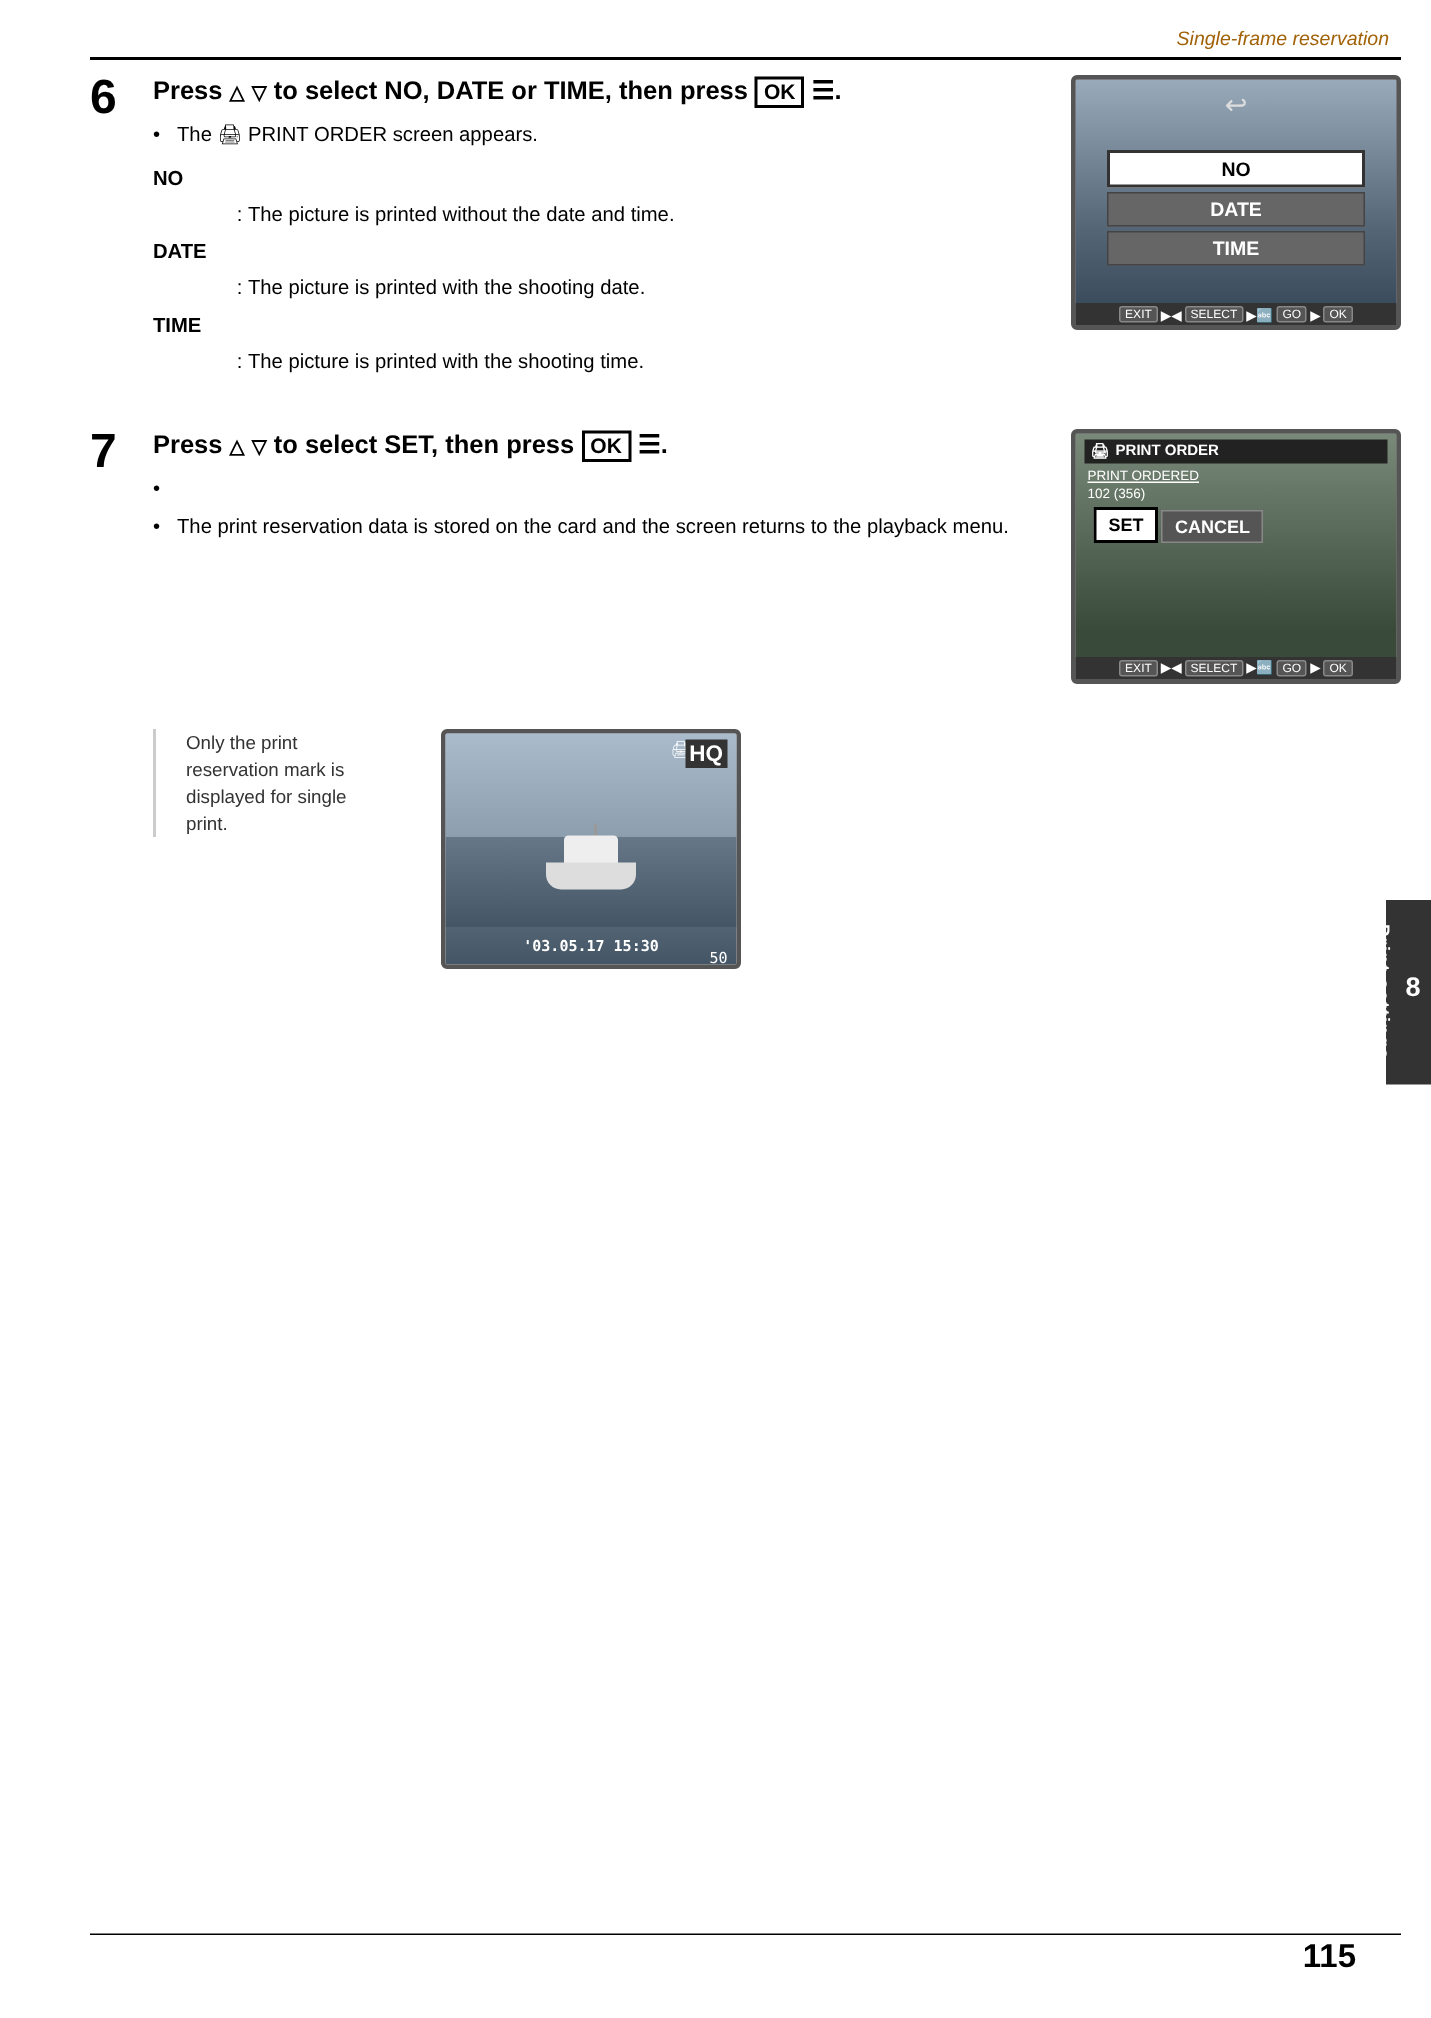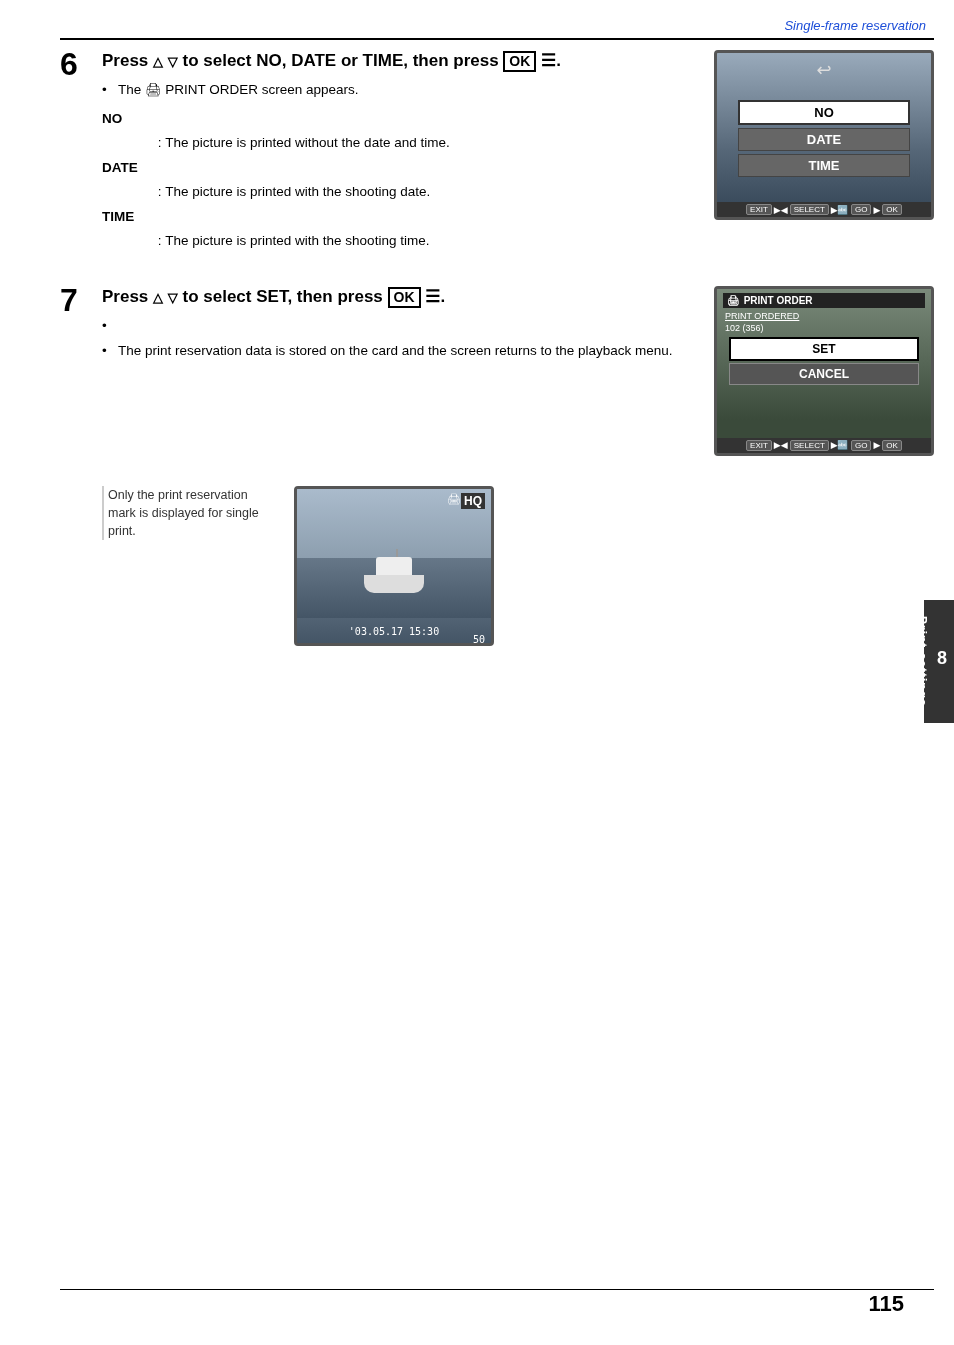--- a/index.html
+++ b/index.html
@@ -23,21 +23,21 @@
       background: #000;
     }
 
     
     .page-header {
       position: absolute;
       top: 18px;
       right: 28px;
       font-style: italic;
       font-size: 13px;
-      color: #1d4ed8;
+      color: #a16207;
     }
 
     
     .content {
       position: absolute;
       top: 50px;
       left: 60px;
       right: 20px;
     }
 
@@ -226,23 +226,23 @@
 
     .s2-info {
       color: #fff;
       font-size: 9px;
       padding-left: 2px;
       margin-bottom: 4px;
     }
 
     .menu-items-s2 {
       display: flex;
-      flex-direction: column;
       gap: 2px;
       padding: 0 6px;
+      align-items: flex-end;
     }
 
     .menu-item-s2 {
       text-align: center;
       padding: 3px 8px;
       font-size: 12px;
       font-weight: bold;
       color: #000;
       background: #ccc;
       border: 1px solid #888;
@@ -330,21 +330,21 @@
       height: 30px;
       background: #999;
     }
 
     .screen3-hq {
       position: absolute;
       top: 4px;
       right: 6px;
       background: #333;
       color: #fff;
-      font-size: 12px;
+      font-size: 15px;
       font-weight: bold;
       padding: 1px 3px;
     }
 
     .screen3-print-icon {
       position: absolute;
       top: 4px;
       right: 30px;
       color: #fff;
       font-size: 11px;
@@ -352,20 +352,21 @@
 
     .screen3-timestamp {
       position: absolute;
       bottom: 6px;
       left: 0;
       right: 0;
       text-align: center;
       color: #fff;
       font-size: 10px;
       font-family: monospace;
+      font-weight: bold;
     }
 
     .screen3-number {
       position: absolute;
       bottom: -2px;
       right: 6px;
       color: #fff;
       font-size: 10px;
       font-family: monospace;
     }
@@ -375,21 +376,21 @@
       display: flex;
       margin-left: 42px;
       margin-top: 6px;
     }
 
     .note-text {
       font-size: 12.5px;
       line-height: 1.45;
       max-width: 160px;
       margin-right: 12px;
-      padding-left: 4px;
+      padding-left: 20px;
       border-left: 2px solid #ccc;
       color: #333;
     }
 
     
     .sidebar-tab {
       position: absolute;
       right: 0;
       top: 600px;
       width: 30px;

